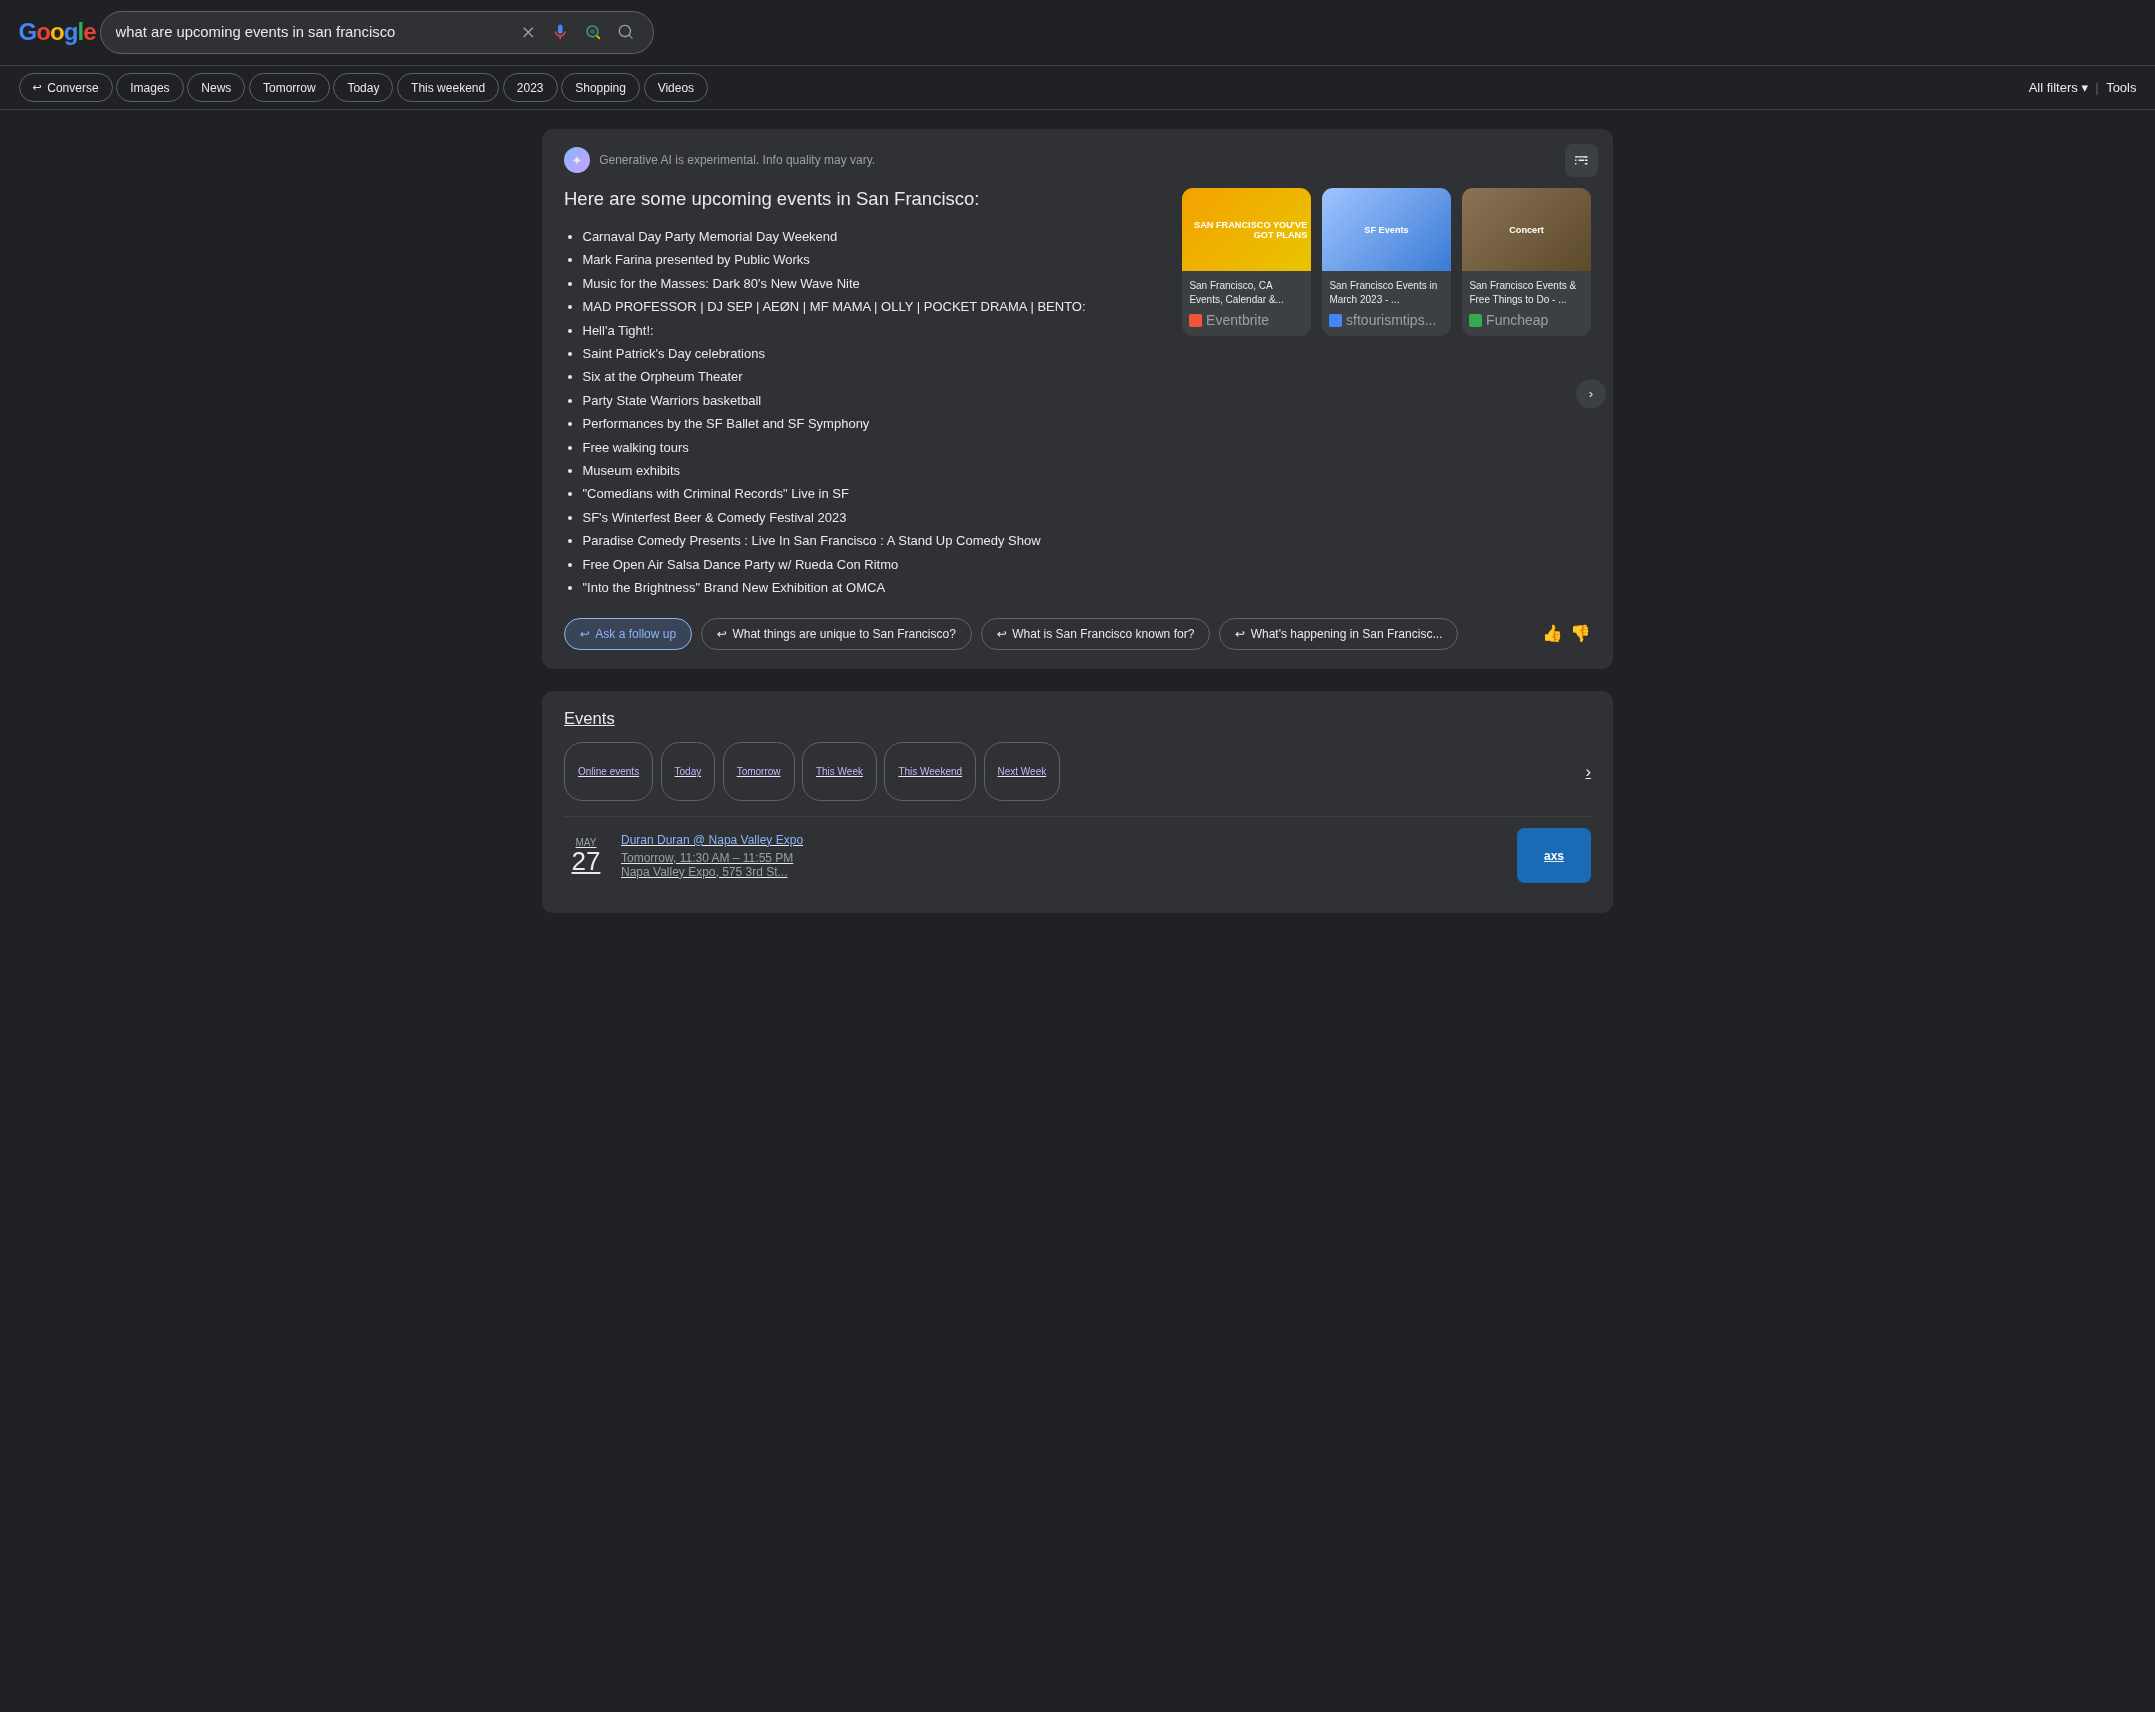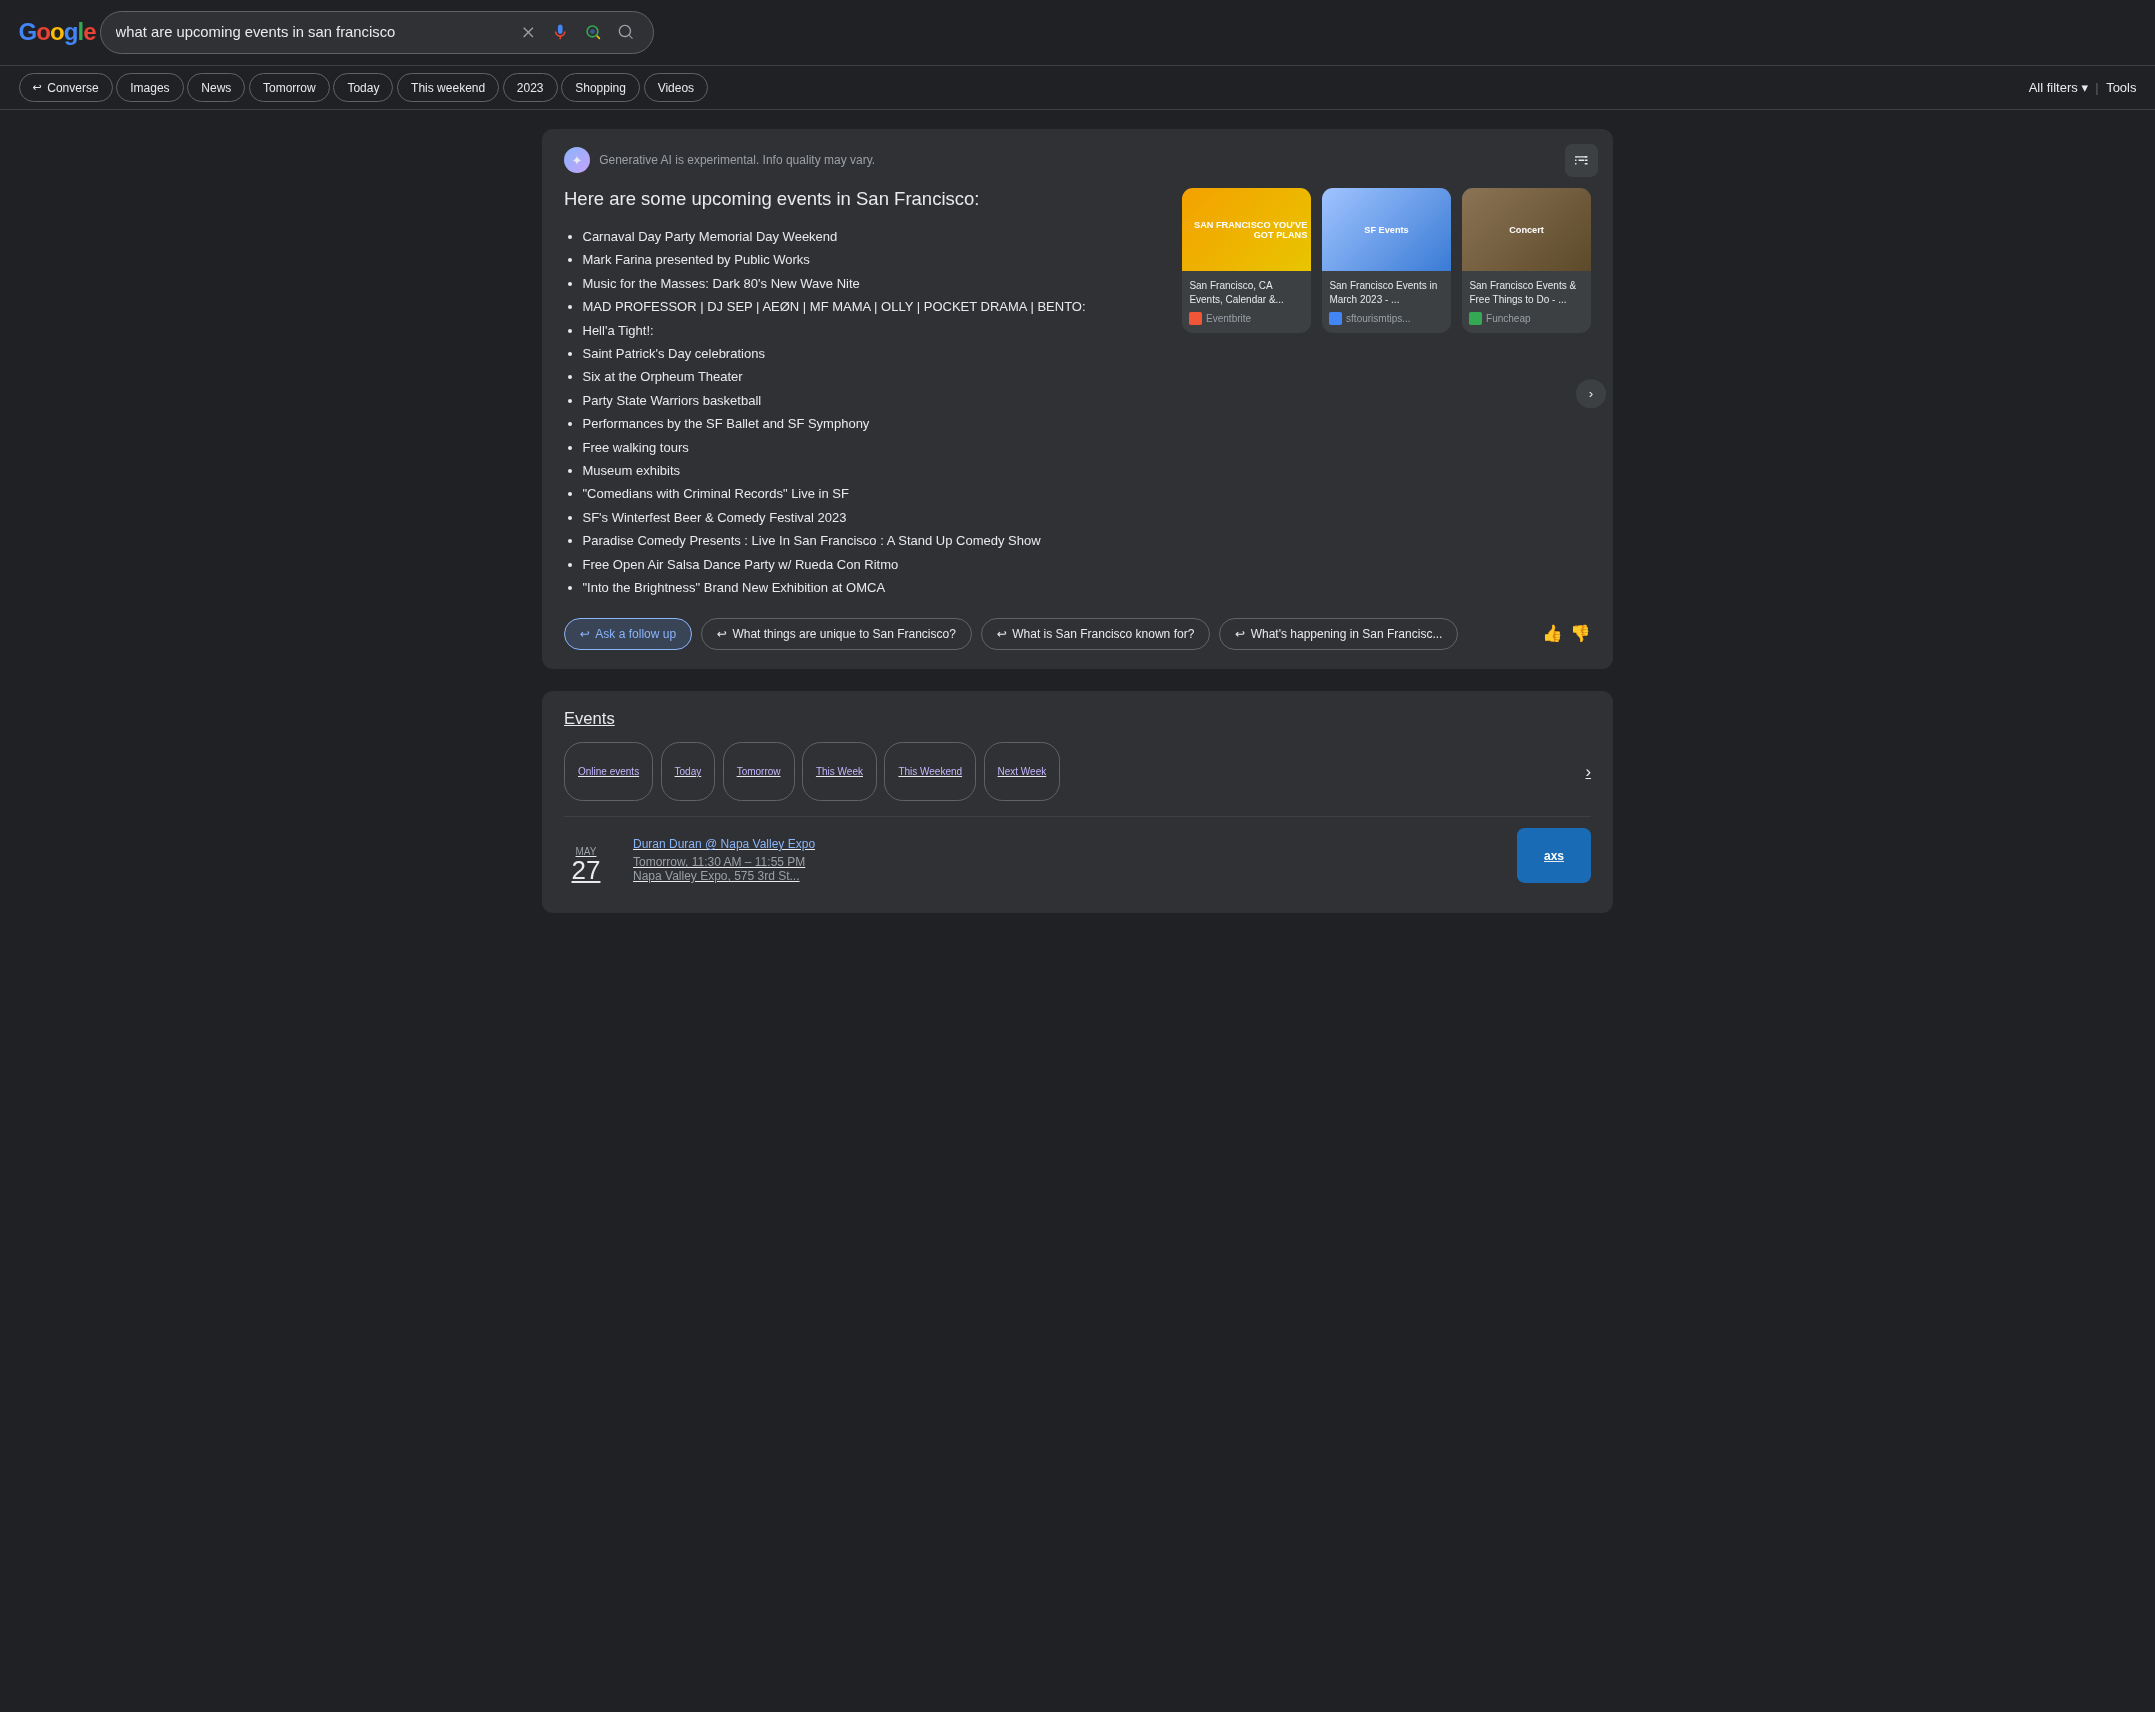--- a/index.html
+++ b/index.html
@@ -222,21 +222,21 @@
     .image-card-title {
       font-size: 10px;
       color: #e8eaed;
       line-height: 1.4;
       margin-bottom: 5.5px;
     }
     .image-card-source {
       display: flex;
       align-items: center;
       gap: 3.7px;
-      font-size: 10px;
+      font-size: 14px;
       color: #9aa0a6;
     }
     .source-favicon {
       width: 13px;
       height: 13px;
       border-radius: 1.8px;
       display: inline-block;
     }
     .nav-arrow {
       position: absolute;
@@ -332,22 +332,22 @@
       background: none;
       border: none;
       cursor: pointer;
       color: #e8eaed;
       font-size: 16.6px;
       flex-shrink: 0;
     }
 
     .event-item {
       display: flex;
-      align-items: flex-end;
-      gap: 25px;
+      align-items: center;
+      gap: 13px;
       padding: 11px 0;
       border-top: 0.9px solid #3c4043;
     }
     .event-date {
       text-align: center;
       flex-shrink: 0;
       width: 44px;
     }
     .event-date-month {
       font-size: 10px;

